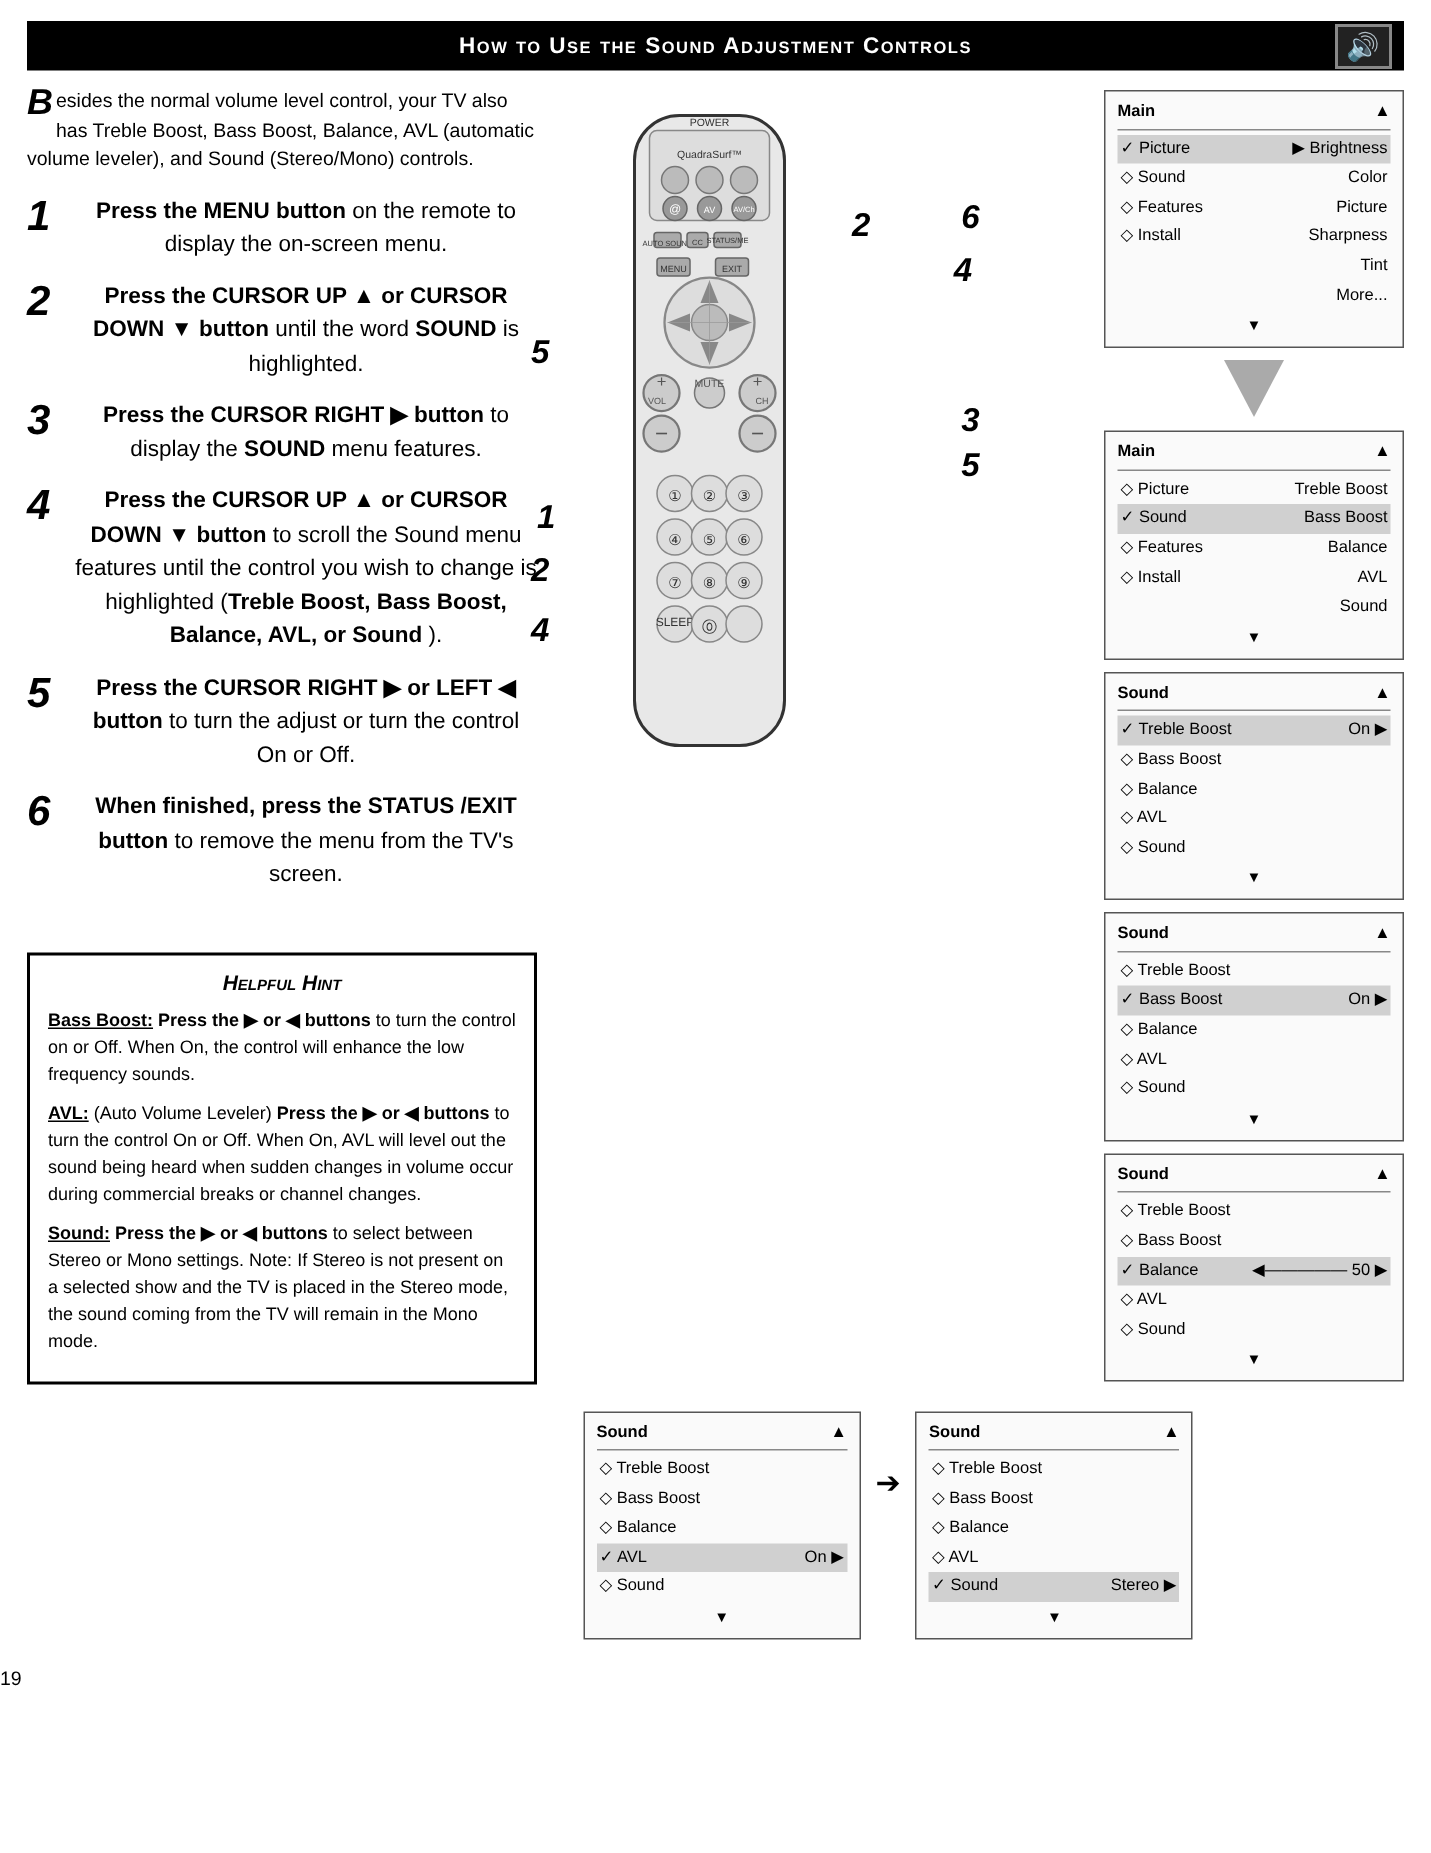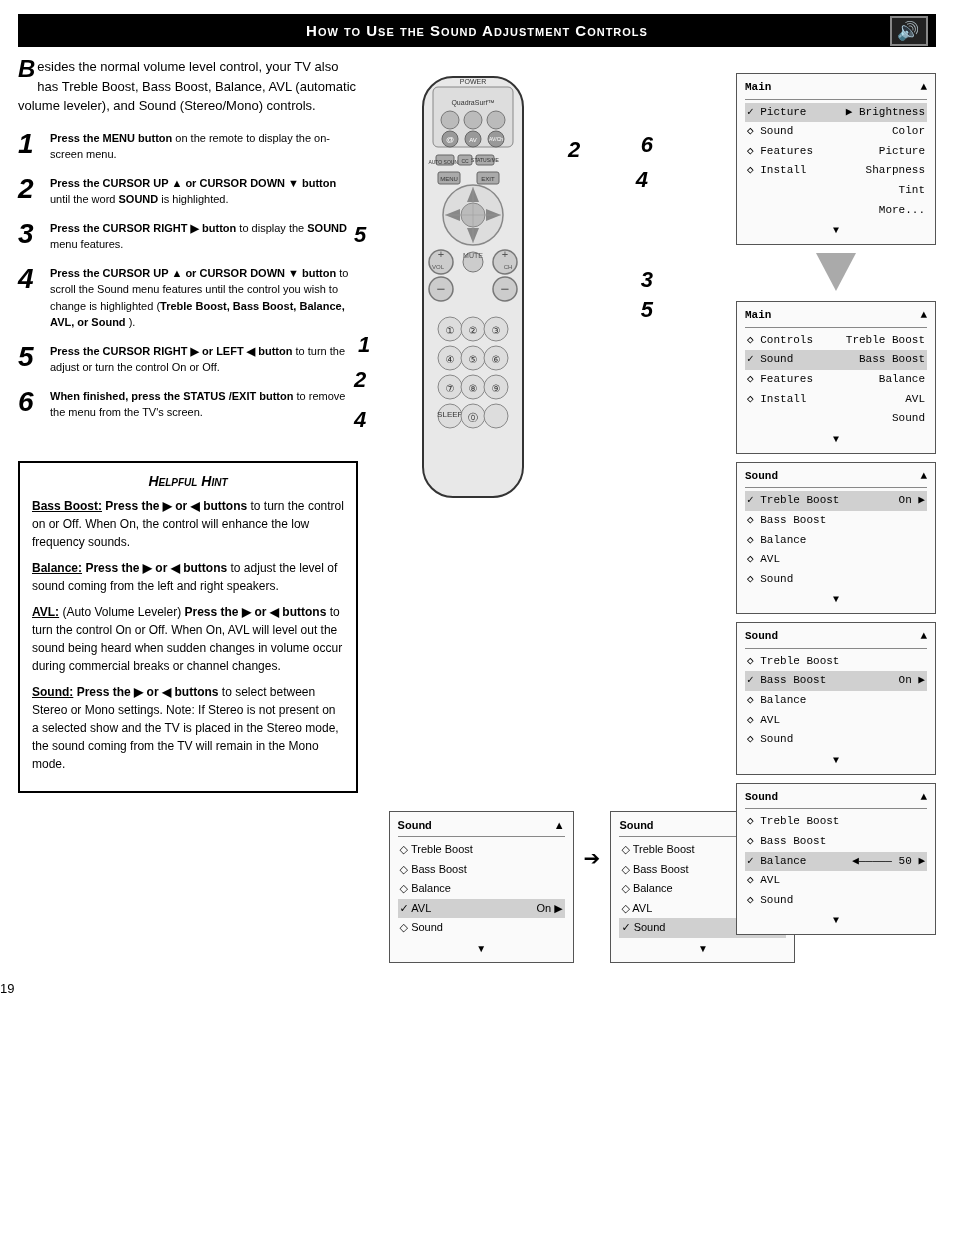--- a/index.html
+++ b/index.html
@@ -79,22 +79,23 @@
       align-items: flex-start;
     }
     .step-num {
       font-size: 28px;
       font-weight: bold;
       font-style: italic;
       line-height: 1;
       min-width: 22px;
     }
     .step-text {
-      font-size: 11px;
+      font-size: 15px;
       line-height: 1.5;
+      text-align: center;
     }
     .step-text b { font-weight: bold; }
 
     
     .hint-box {
       border: 2px solid #000;
       padding: 10px 12px;
       margin-bottom: 10px;
       margin-top: 40px;
     }
@@ -134,23 +135,22 @@
       left: 10px;
       top: 10px;
       width: 220px;
       height: 520px;
     }
 
     
     .menus-right {
       position: absolute;
       right: 0;
-      top: 16px;
+      top: 3px;
       width: 340px;
-      font-family: Liberation Mono, monospace;
     }
 
     .menu-box {
       border: 1.5px solid #555;
       margin-bottom: 8px;
       padding: 5px 8px 5px 8px;
       background: #fafafa;
       font-size: 11px;
       line-height: 1.6;
     }
@@ -251,23 +251,20 @@
       </div>
 
       <div class="hint-box">
         <div class="hint-title"><i>Helpful Hint</i></div>
 
 
         <div class="hint-text">
           <u><b>Bass Boost:</b></u> <b>Press the ▶ or ◀ buttons</b> to turn the control on or Off. When On, the control will enhance the low frequency sounds.
         </div>
 
-        <div class="hint-text">
-          <u><b>Balance:</b></u> <b>Press the ▶ or ◀ buttons</b> to adjust the level of sound coming from the left and right speakers.
-        </div>
 
         <div class="hint-text">
           <u><b>AVL:</b></u>  (Auto Volume Leveler) <b>Press the ▶ or ◀ buttons</b> to turn the control On or Off. When On, AVL will level out the sound being heard when sudden changes in volume occur during commercial breaks or channel changes.
         </div>
 
         <div class="hint-text">
           <u><b>Sound:</b></u> <b>Press the ▶ or ◀ buttons</b> to select between Stereo or Mono settings. Note: If Stereo is not present on a selected show and the TV is placed in the Stereo mode, the sound coming from the TV will remain in the Mono mode.
         </div>
       </div>
     </div>
@@ -414,21 +411,21 @@
             <polygon points="10,0 50,0 30,38" fill="#aaa"></polygon>
           </svg>
         </div>
 
         <div class="menu-box" style="width:200px; margin-left:auto;">
           <div class="menu-box-title">
             <span>Main</span>
               <span>▲</span>
           </div>
           <div class="menu-item">
-            <span>◇ Controls</span>
+            <span>◇ Picture</span>
               <span>Treble Boost</span>
           </div>
           <div class="menu-item highlighted">
             <span>✓ Sound</span>
               <span>Bass Boost</span>
           </div>
           <div class="menu-item">
             <span>◇ Features</span>
               <span>Balance</span>
           </div>

